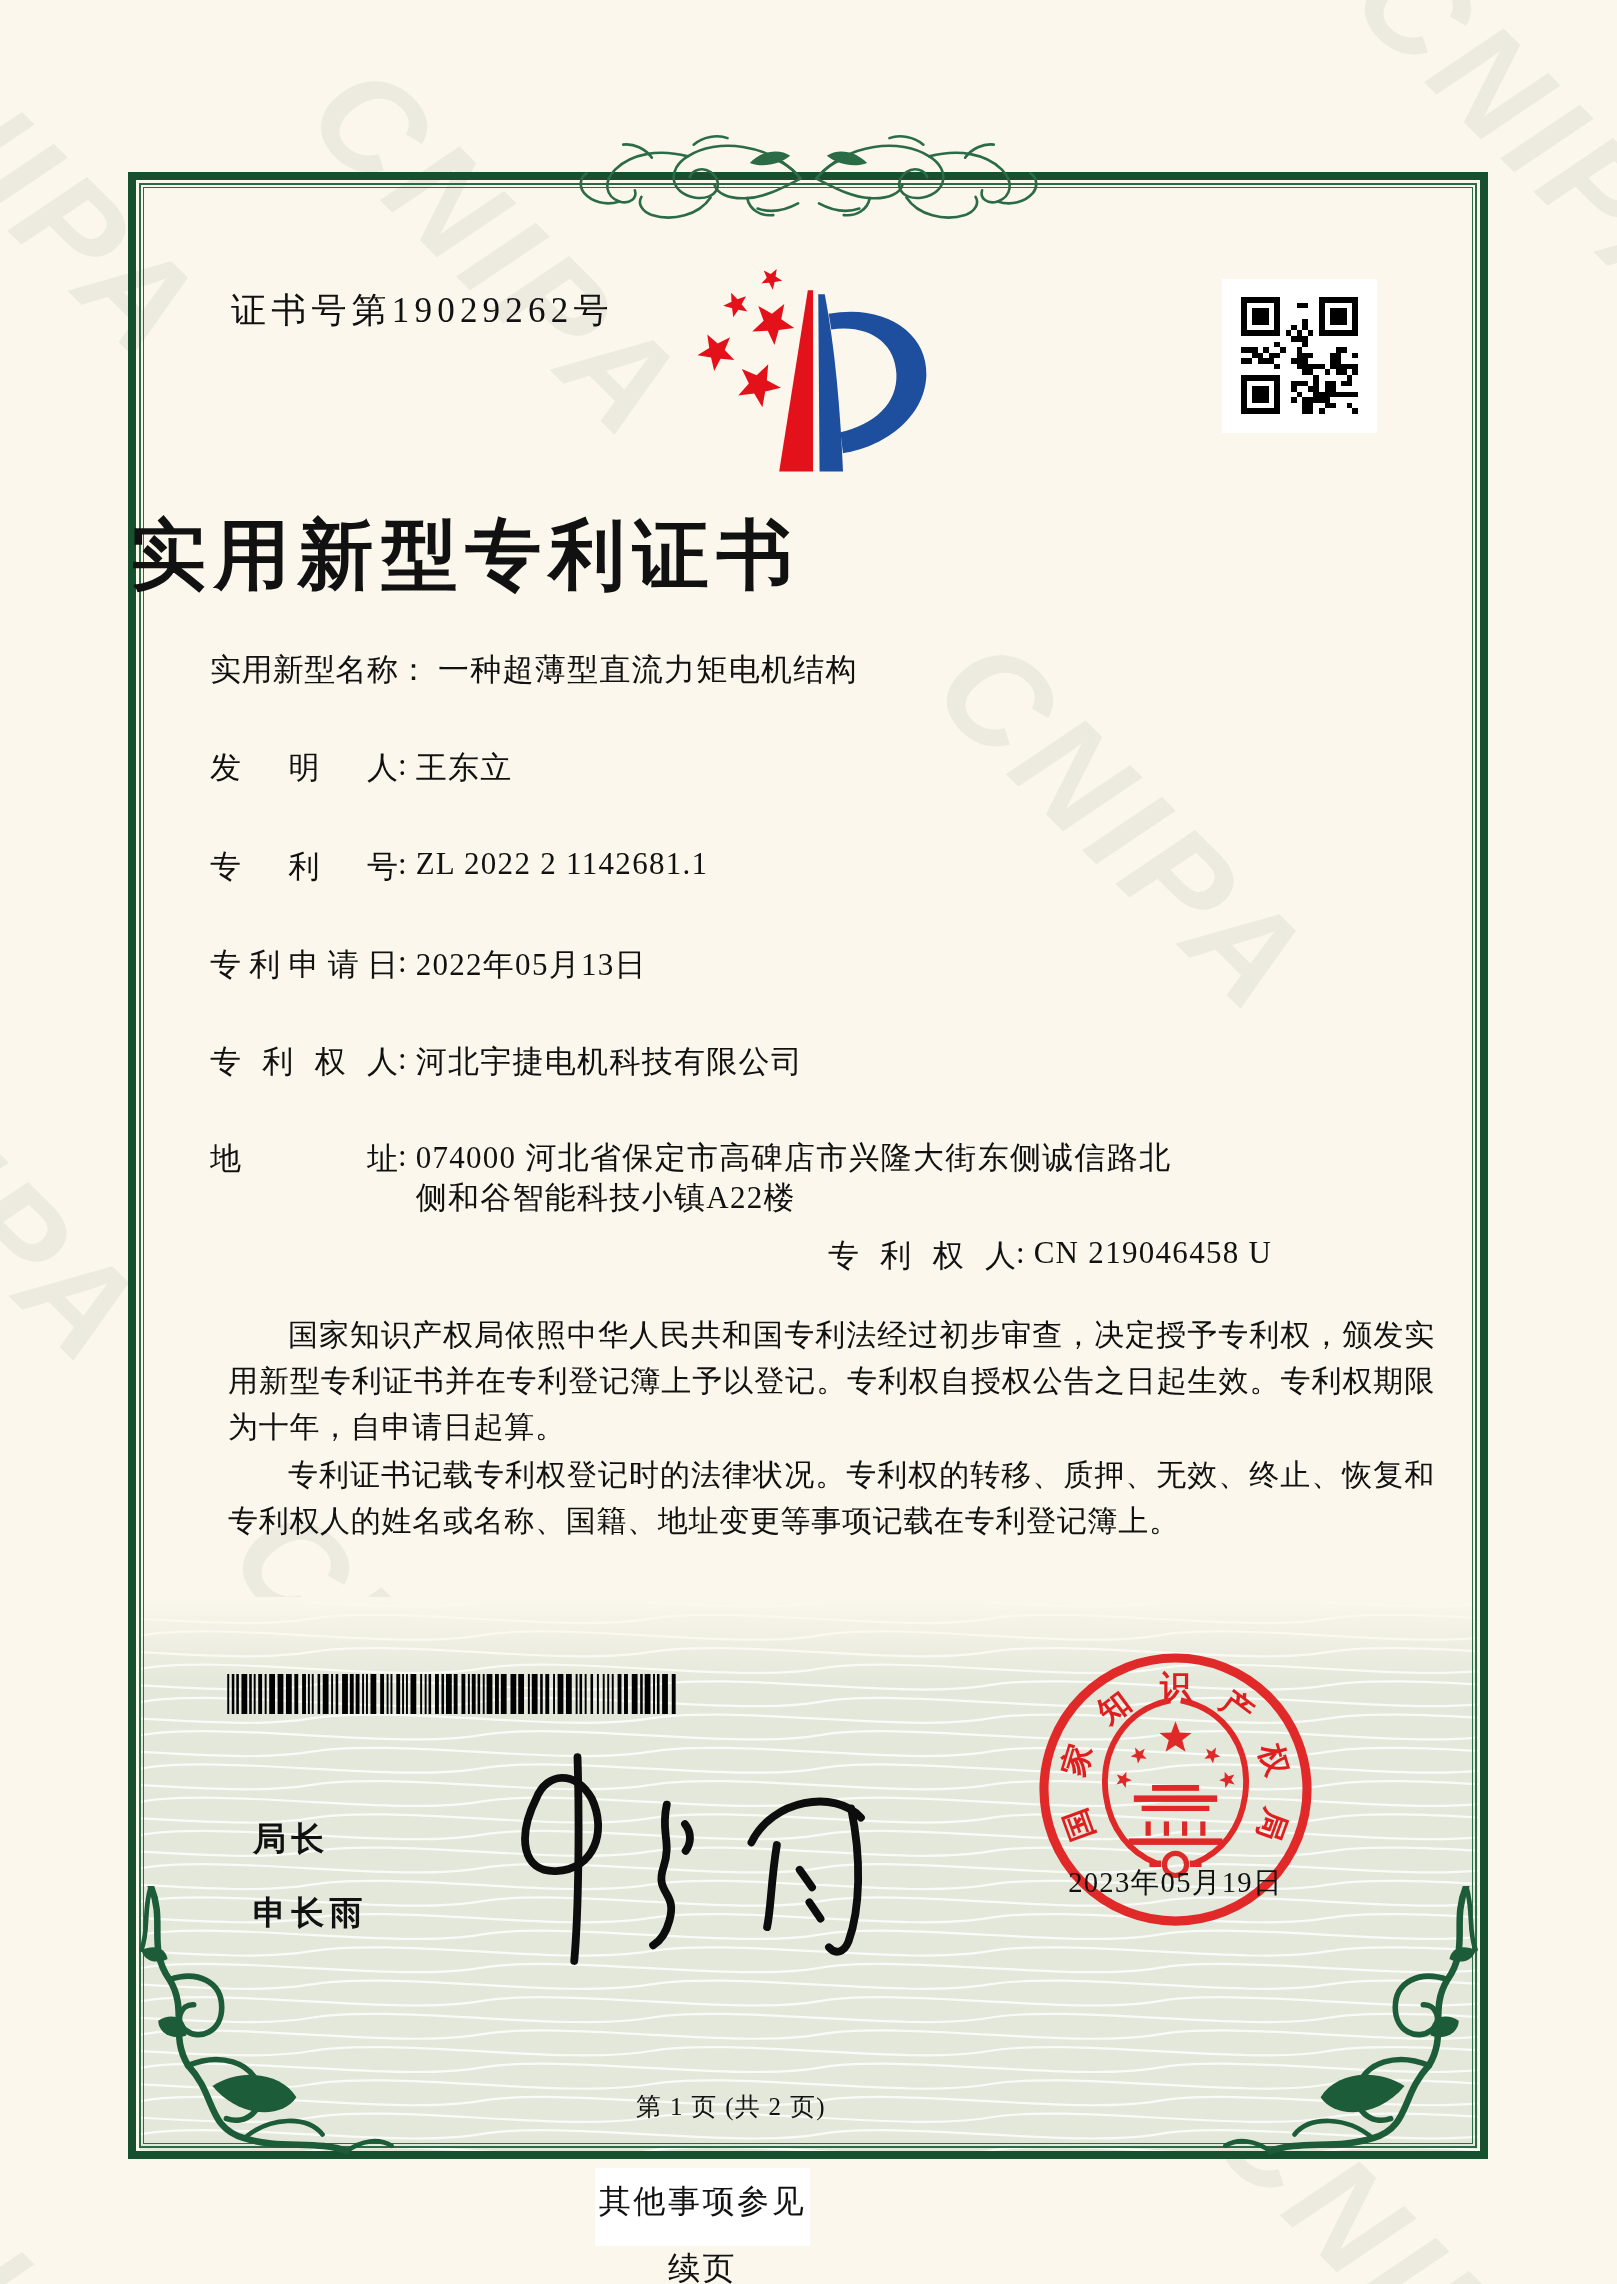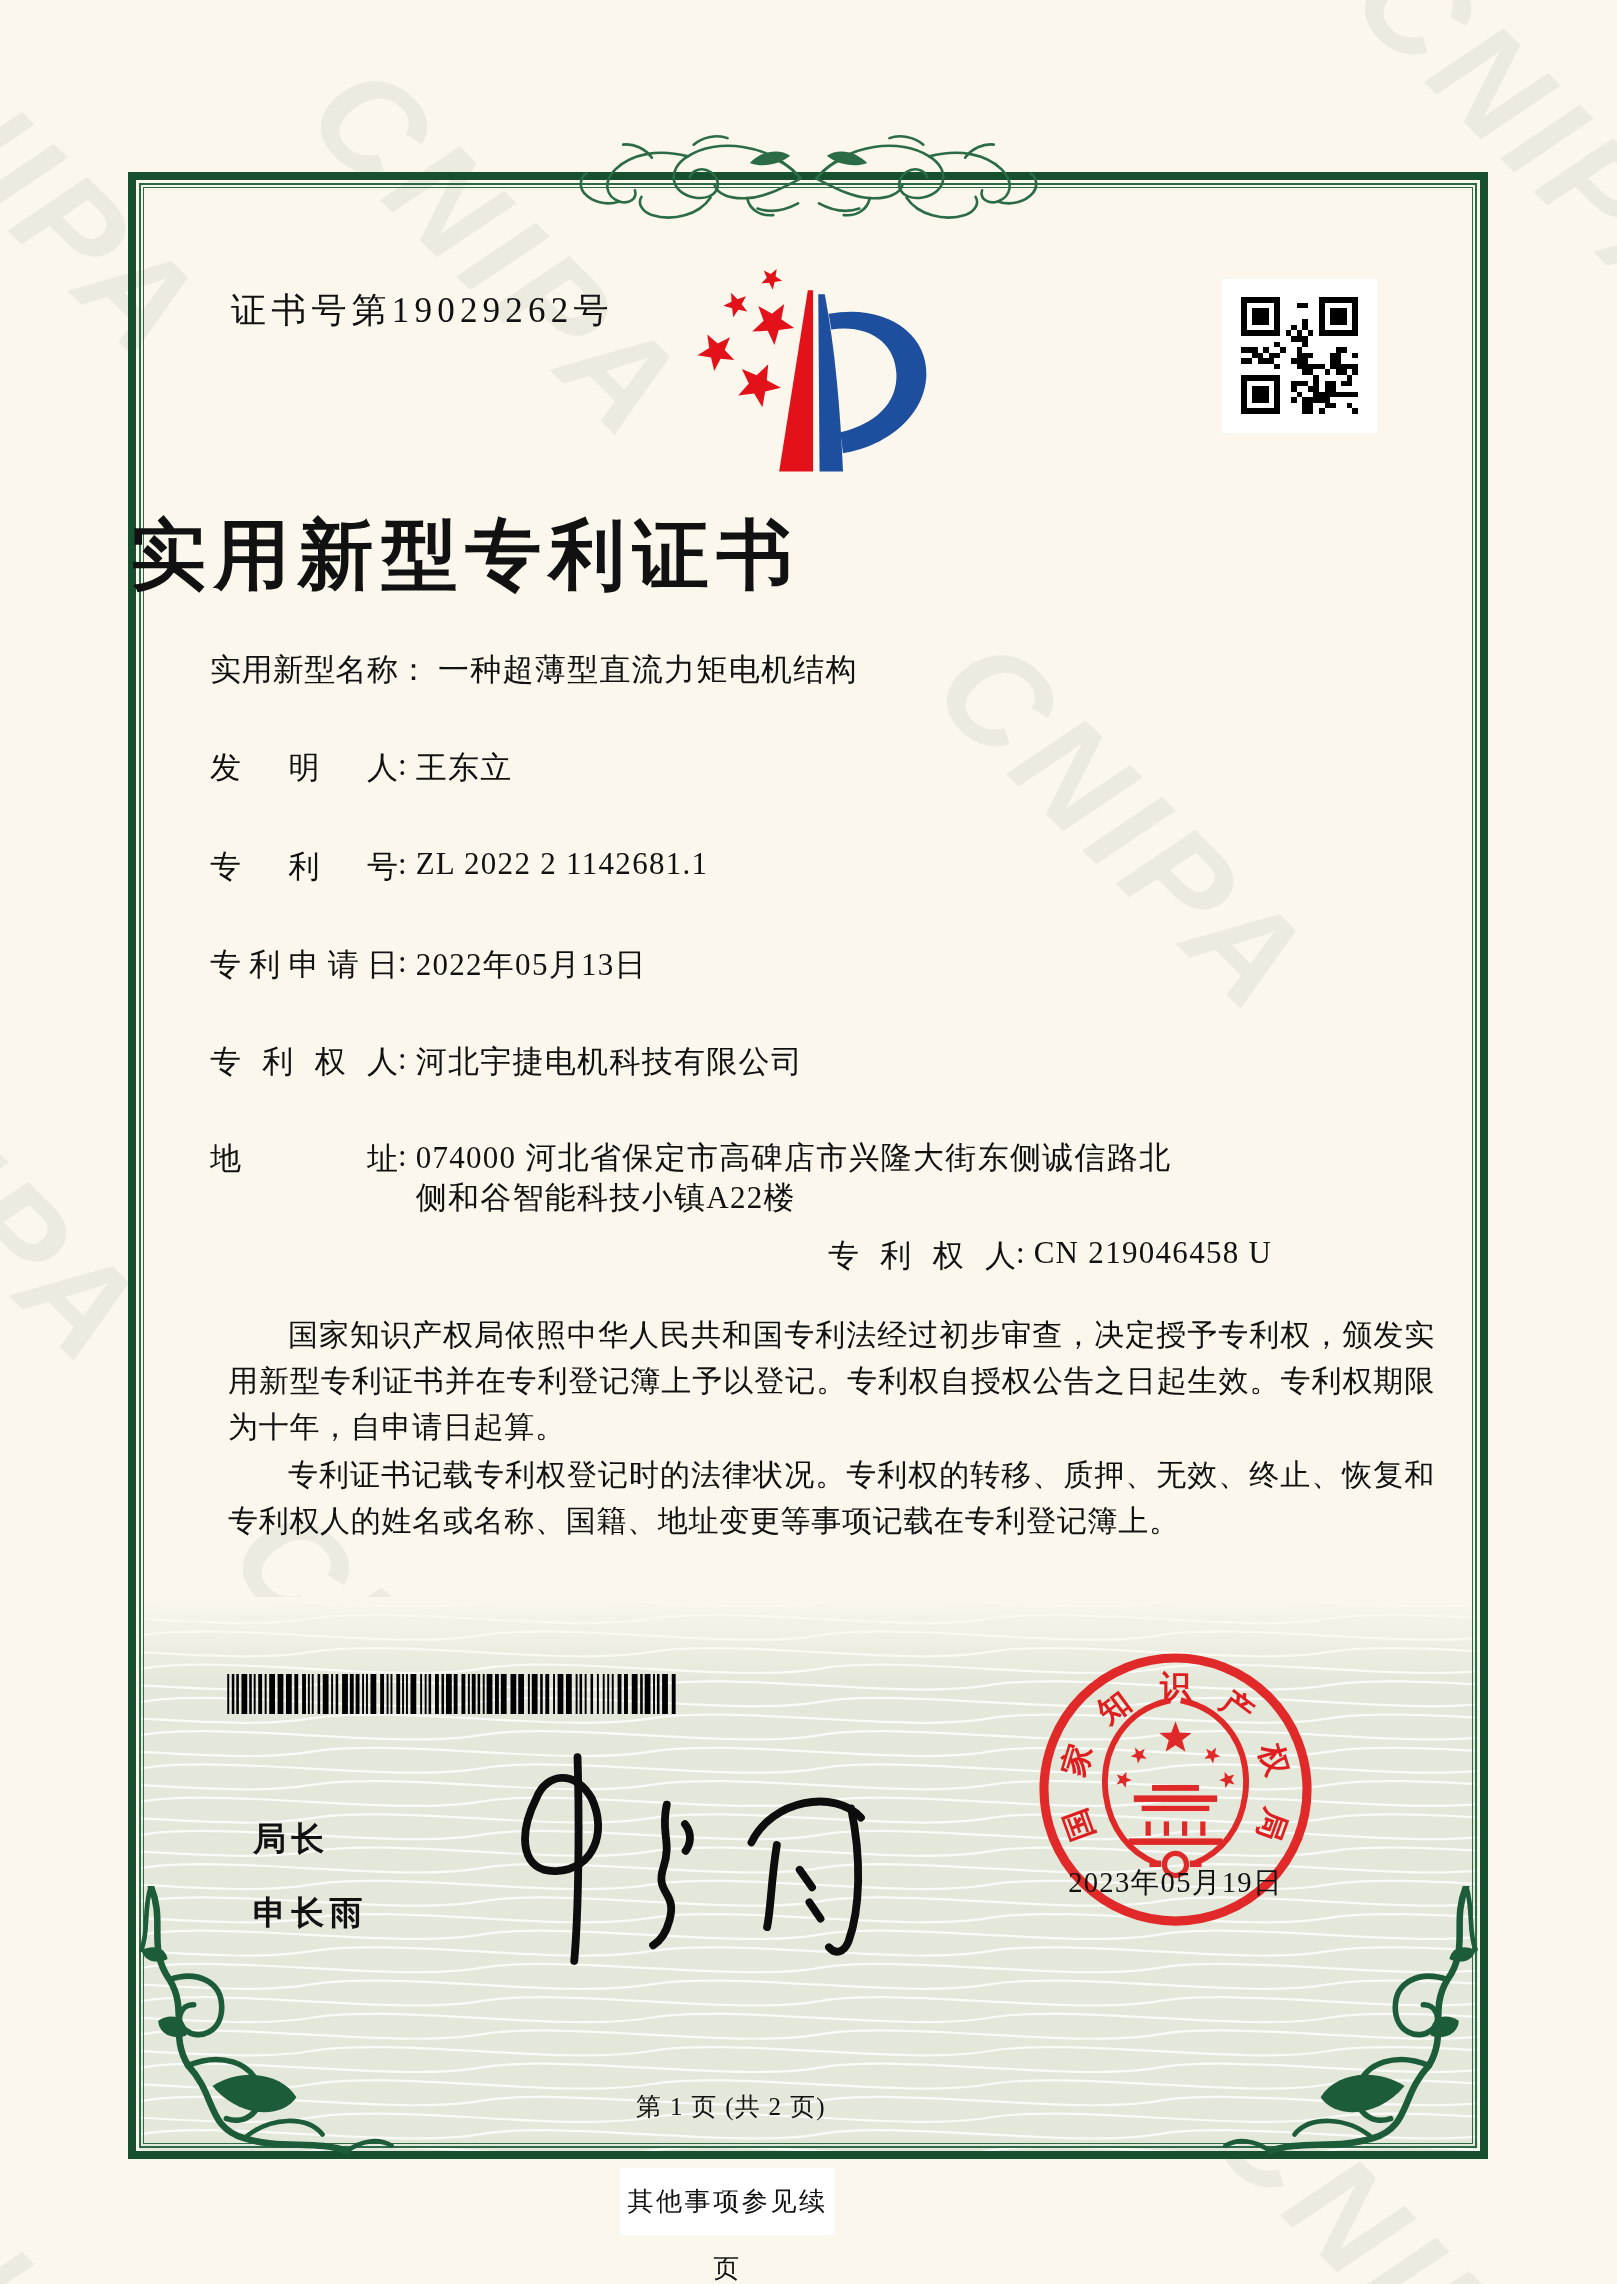--- a/index.html
+++ b/index.html
@@ -28,22 +28,22 @@
   .flabel{display:inline-block;width:188px;text-align:justify;text-align-last:justify;
       vertical-align:top;}
   .fcolon{display:inline-block;vertical-align:top;margin-right:9px;}
   .fvalue{display:inline-block;vertical-align:top;letter-spacing:1.3px;}
   .addr-lines{display:inline-block;vertical-align:top;letter-spacing:1.3px;line-height:40px;white-space:normal;width:1004px;}
   .para{position:absolute;left:228px;width:1207px;font-size:30px;line-height:46px;
       text-indent:2em;letter-spacing:0.7px;text-align:justify;}
   .sig-label{position:absolute;left:253px;font-family:"Liberation Sans","DejaVu Sans",sans-serif;
       font-weight:bold;font-size:33px;letter-spacing:5.2px;}
   .footer-page{position:absolute;left:4px;top:2090px;width:1454px;text-align:center;font-size:25px;letter-spacing:1.3px;}
-  .note-box{position:absolute;left:620px;top:2168px;width:215px;height:67px;background:#ffffff;
-      text-align:center;line-height:67px;font-size:26px;letter-spacing:2.6px;}
+  .note-box{position:absolute;left:595px;top:2168px;width:215px;height:78px;background:#ffffff;
+      text-align:center;line-height:67px;font-size:32px;letter-spacing:2.6px;}
   
   .seal-char{fill:#df1f1f;font-size:48px;font-weight:bold;text-anchor:middle;
       font-family:"Liberation Serif","DejaVu Serif",serif;}
   .seal-date{fill:#111;font-size:44px;letter-spacing:2px;text-anchor:middle;
       font-family:"Liberation Serif","DejaVu Serif",serif;}
 </style>
 </head>
 <body>
 
 <div class="page">

